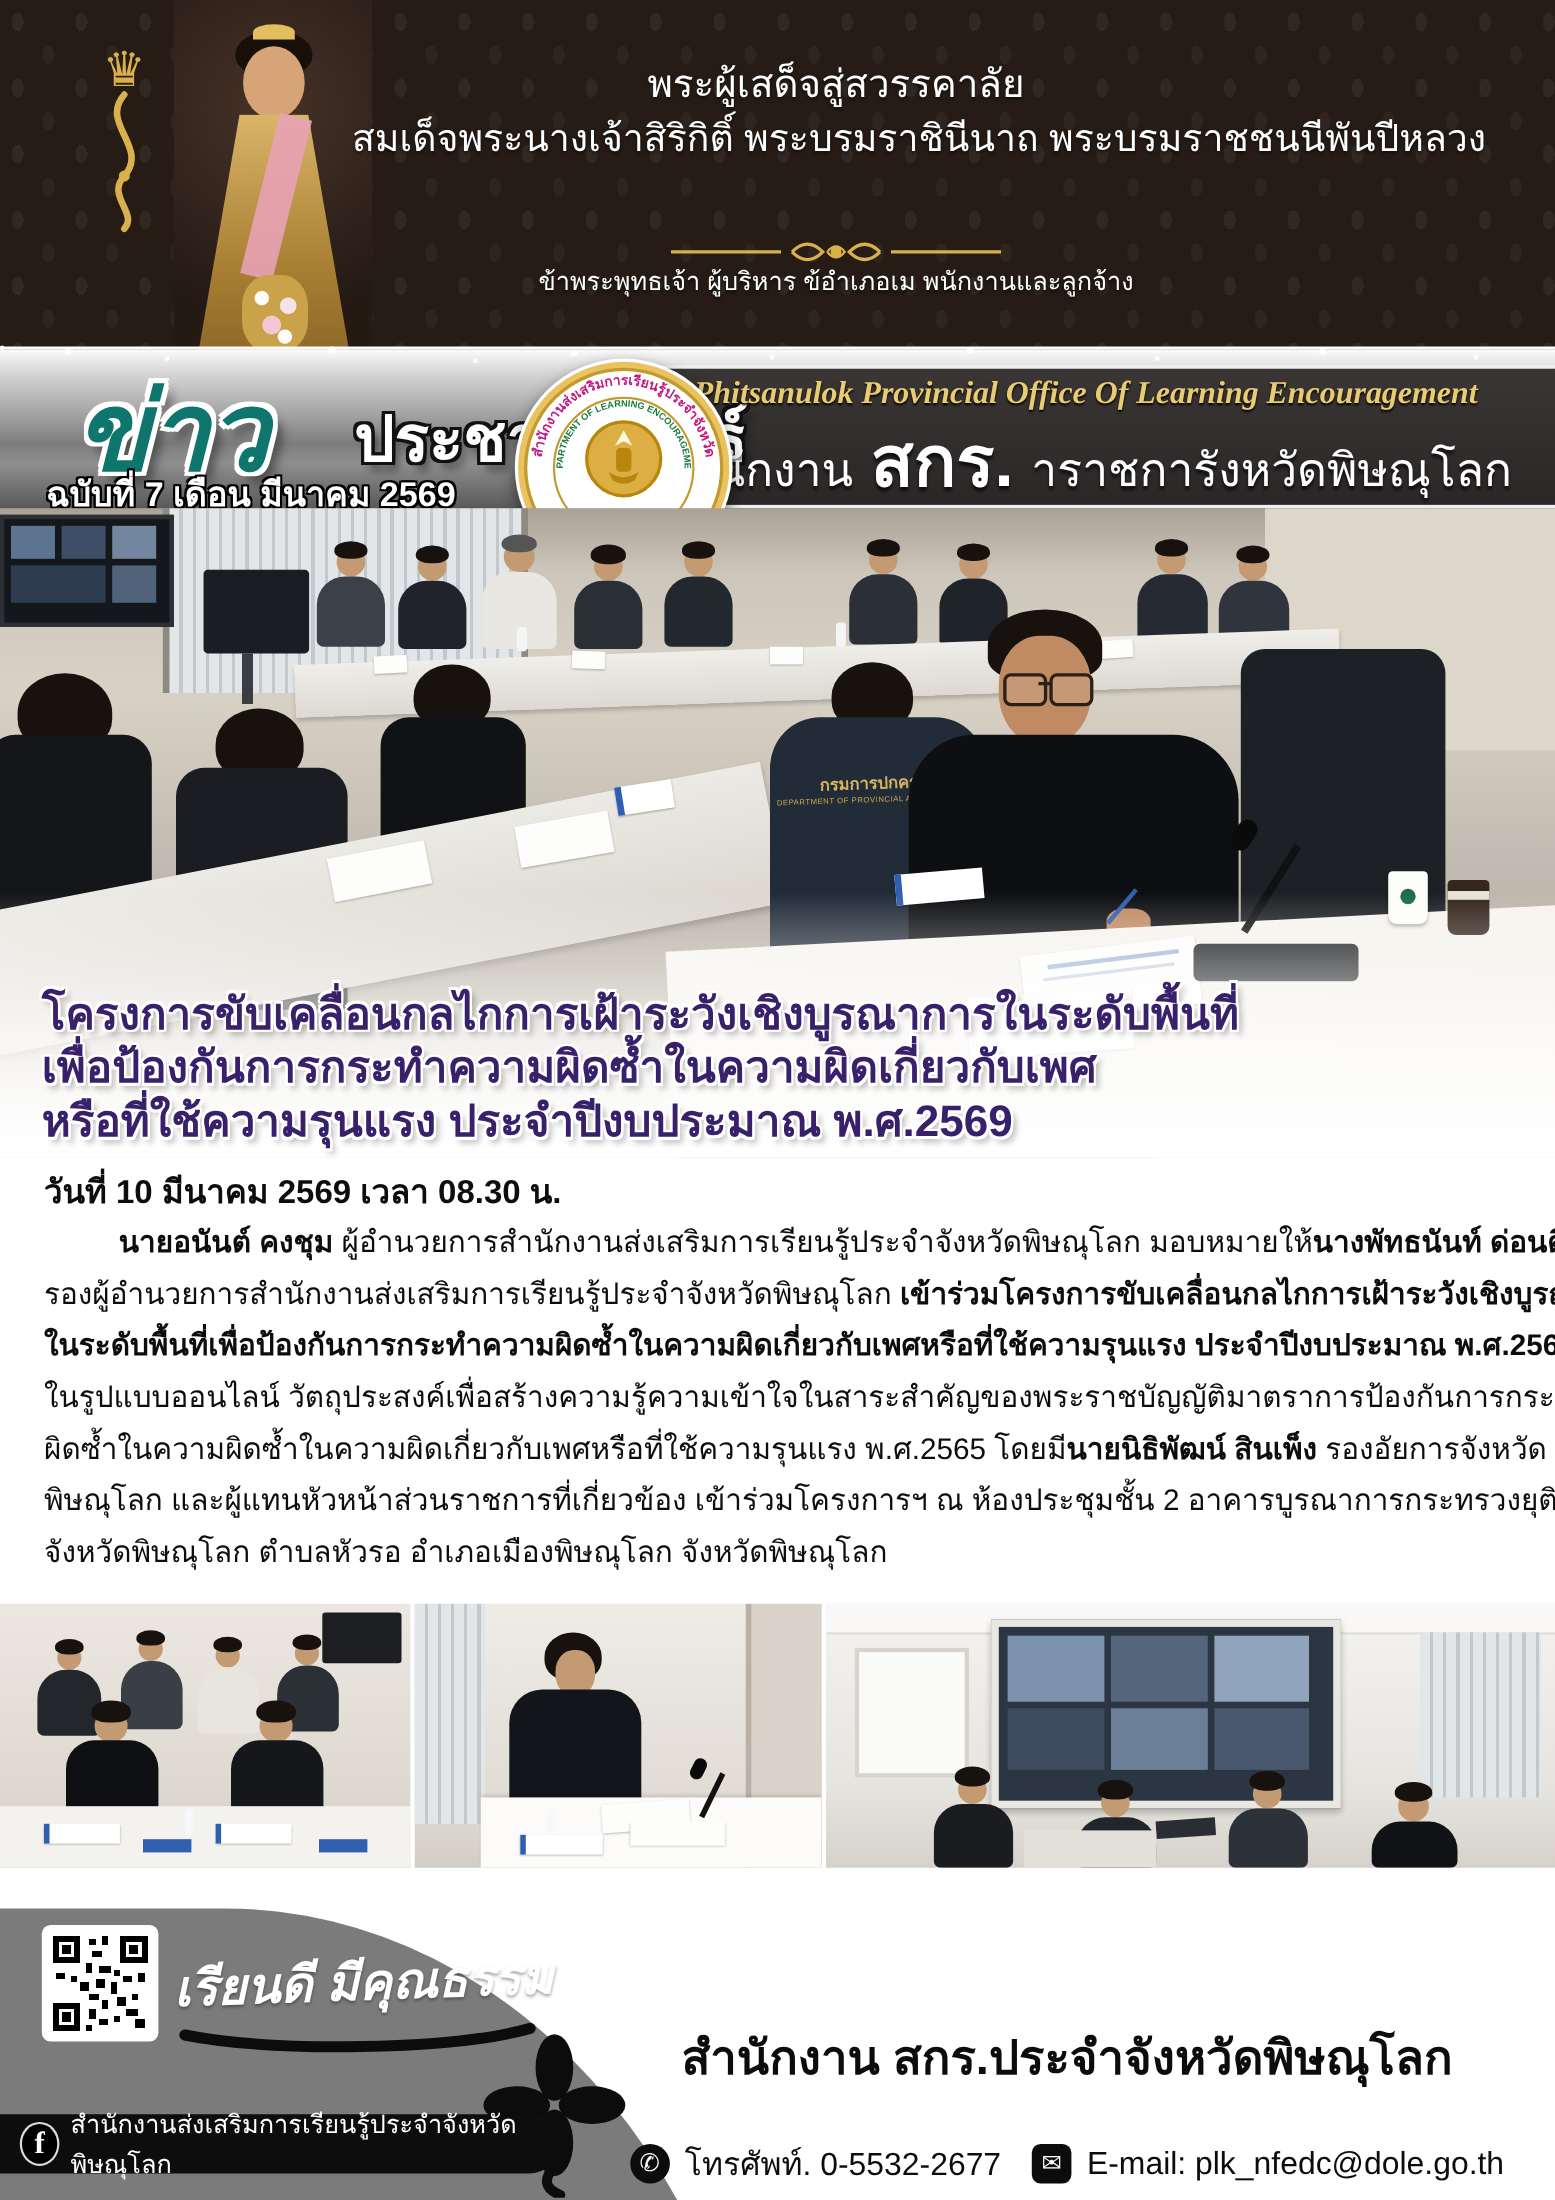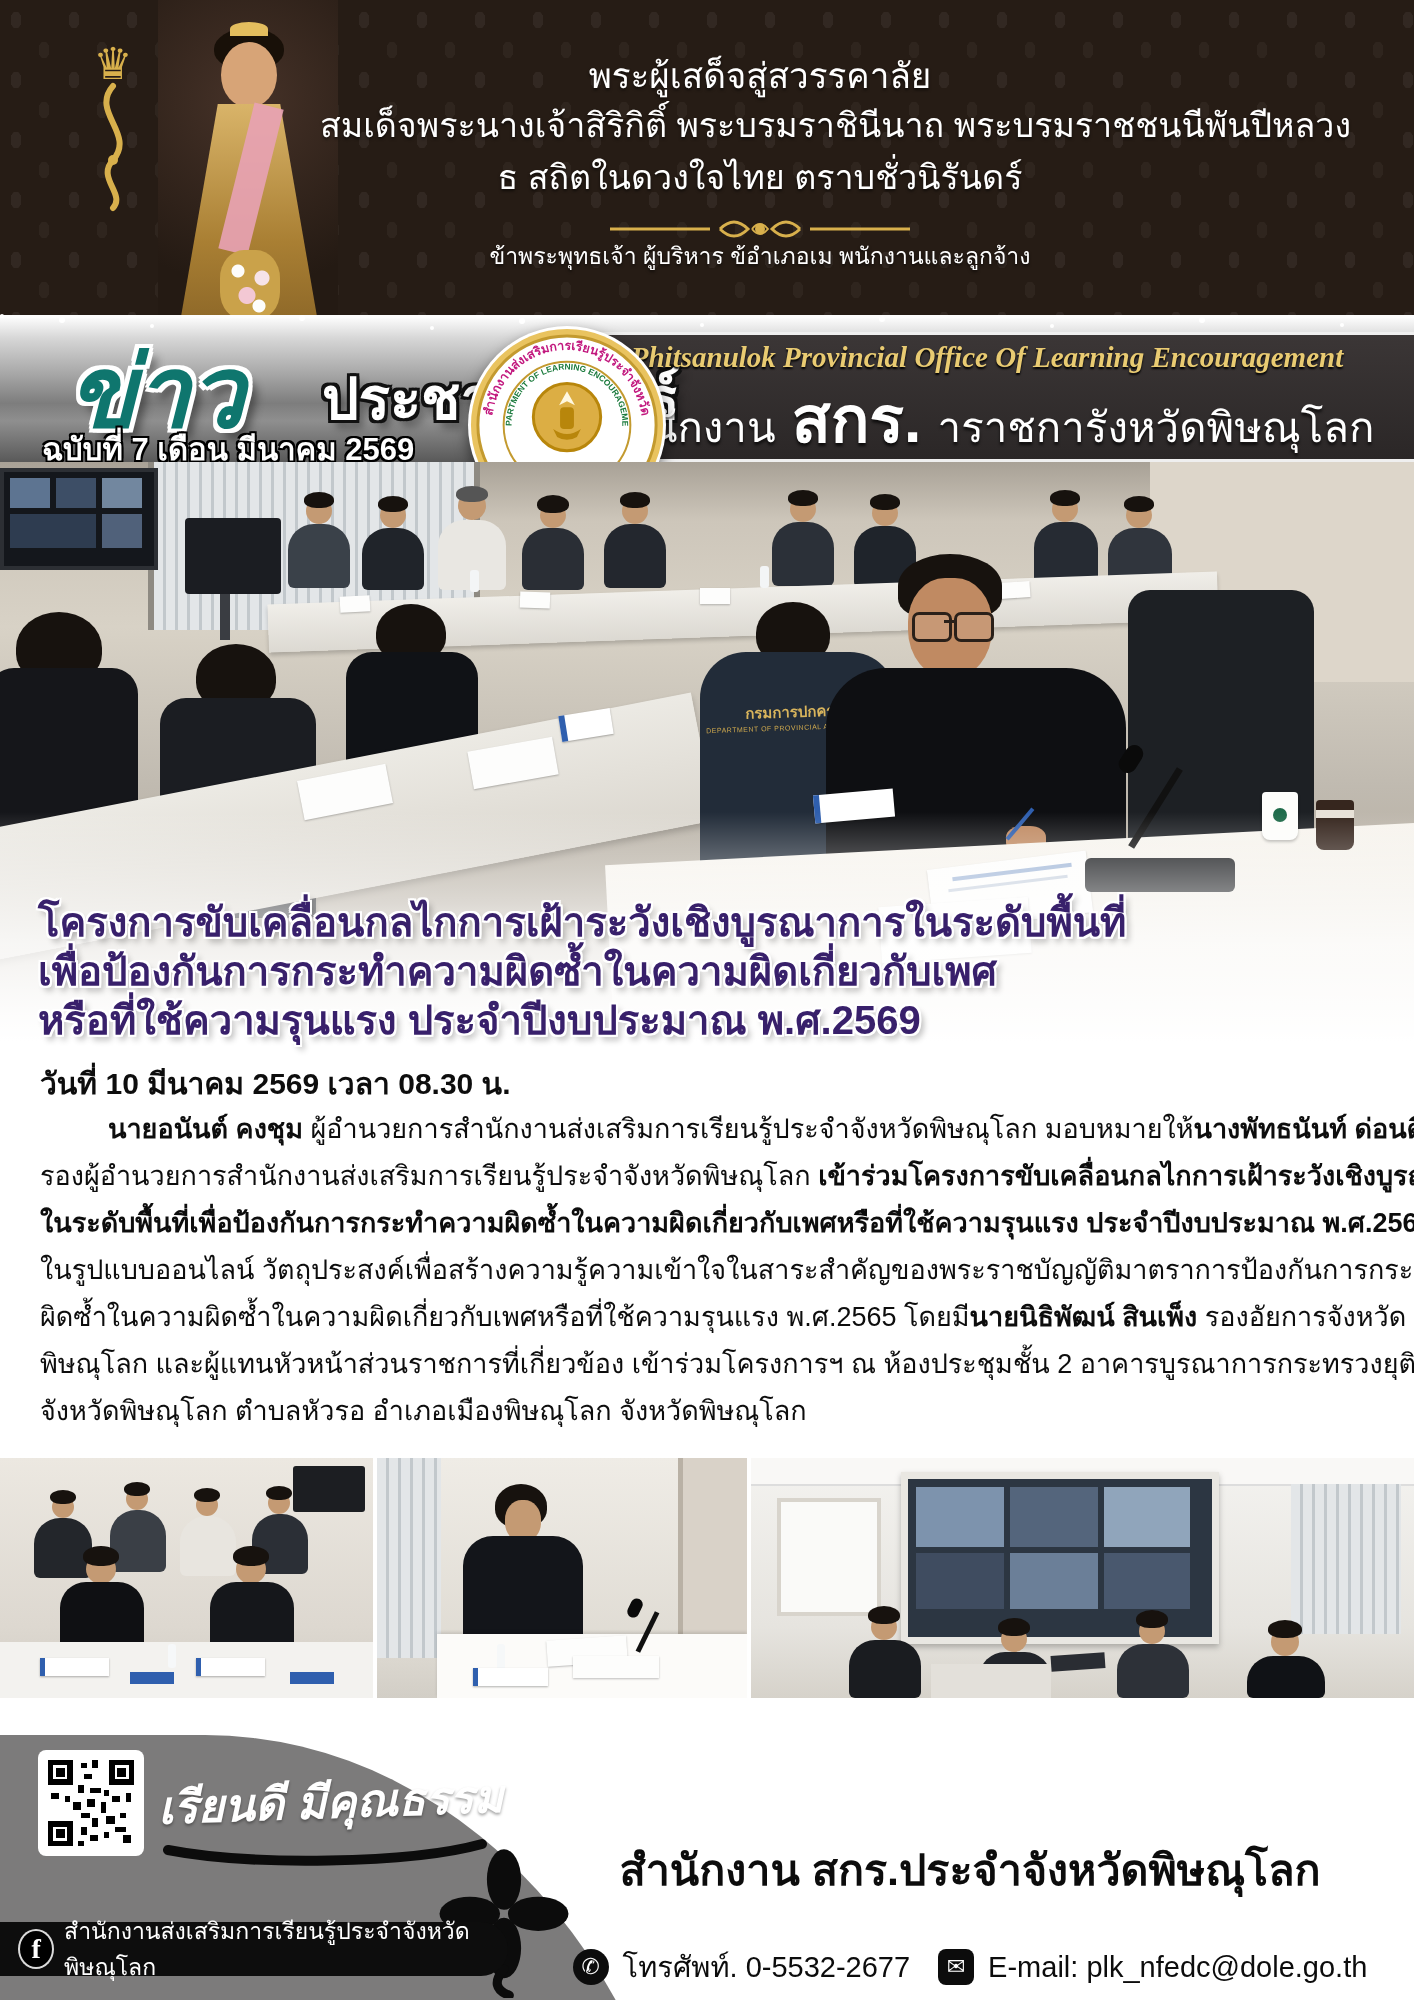--- a/index.html
+++ b/index.html
@@ -114,21 +114,20 @@
       <div class="abs p-hair"></div>
       <div class="abs p-head"></div>
       <div class="abs p-tiara"></div>
       <div class="abs p-dress"></div>
       <div class="abs p-sash"></div>
       <div class="abs p-garland"></div>
     </div>
 
     <div class="abs hdr-text" style="left:340px;top:48px;width:840px;font-size:35px;text-align:center;">พระผู้เสด็จสู่สวรรคาลัย</div>
     <div class="abs hdr-text" style="left:320px;top:98px;width:880px;font-size:34px;">สมเด็จพระนางเจ้าสิริกิติ์ พระบรมราชินีนาถ พระบรมราชชนนีพันปีหลวง</div>
-    <div class="abs hdr-text" style="left:340px;top:150px;width:840px;font-size:34px;">ธ สถิตในดวงใจไทย ตราบชั่วนิรันดร์</div>
 
     <div class="abs" style="left:600px;top:216px;width:320px;">
       <svg width="320" height="26" viewBox="0 0 320 26">
         <line x1="10" y1="13" x2="110" y2="13" stroke="#d8b04c" stroke-width="3"></line>
         <line x1="210" y1="13" x2="310" y2="13" stroke="#d8b04c" stroke-width="3"></line>
         <path d="M120,13 q14,-14 28,0 q-14,14 -28,0 M200,13 q-14,-14 -28,0 q14,14 28,0" fill="none" stroke="#d8b04c" stroke-width="3"></path>
         <circle cx="160" cy="13" r="5" fill="#d8b04c"></circle>
         <path d="M152,13 q8,-10 16,0 q-8,10 -16,0" fill="none" stroke="#d8b04c" stroke-width="2"></path>
       </svg>
     </div>

